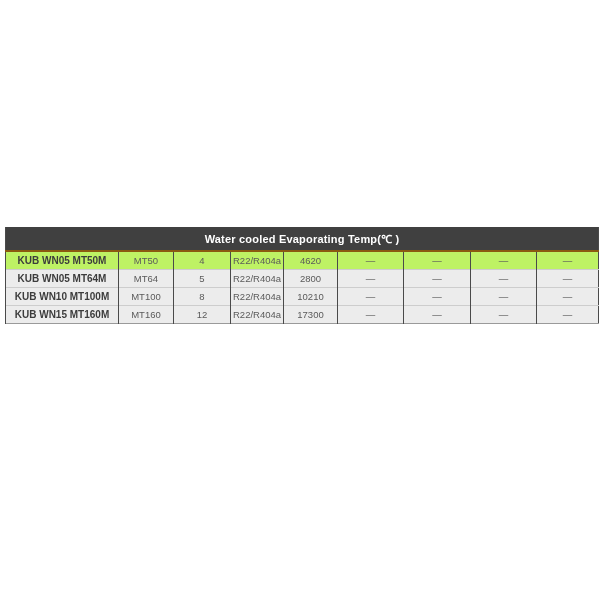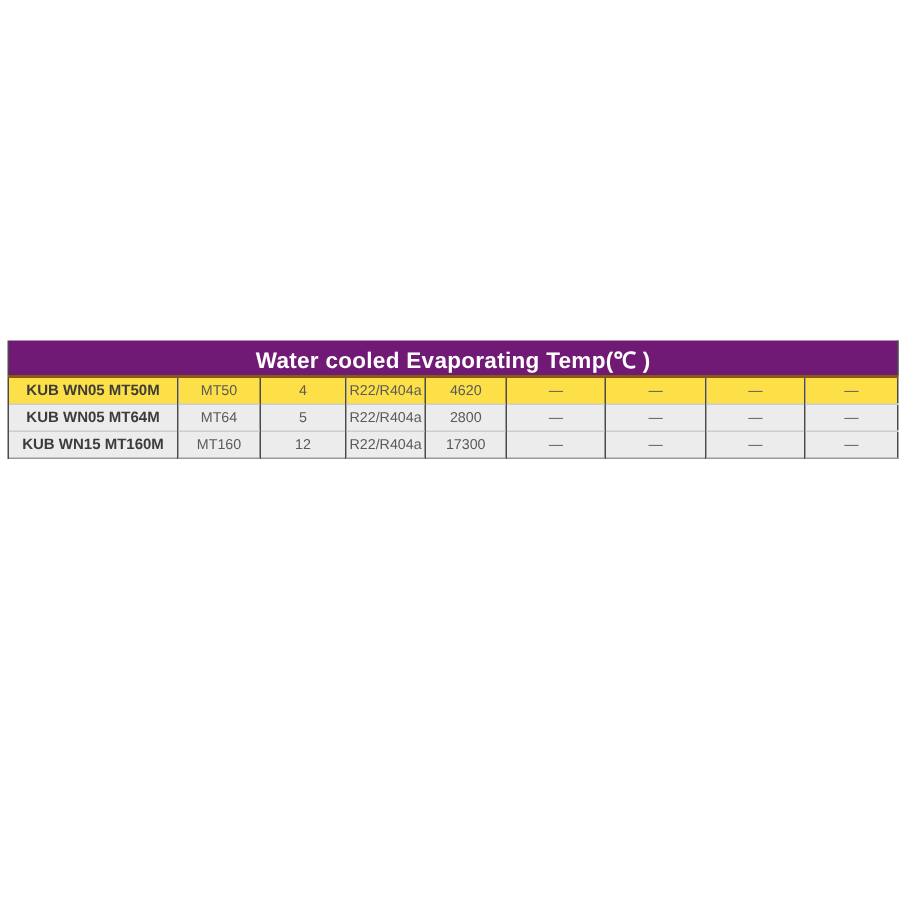--- a/index.html
+++ b/index.html
@@ -21,23 +21,23 @@
     top: 227px;
     width: 593px;
   }
   table.spec-table {
     width: 593px;
     border-collapse: collapse;
     table-layout: fixed;
     font-family: "Liberation Sans", sans-serif;
   }
   table.spec-table thead th.band {
-    background: #701a75;
+    background: #404040;
     color: #ffffff;
-    font-size: 15px;
+    font-size: 11px;
     font-weight: bold;
     height: 23px;
     padding: 0;
     border: none;
     border-bottom: 2px solid #8a5a10;
     letter-spacing: 0.2px;
   }
   table.spec-table tbody td {
     height: 17px;
     padding: 0 2px;
@@ -57,21 +57,21 @@
     font-size: 10px;
   }
   table.spec-table tbody tr:first-child td { border-top: none; }
   table.spec-table {
     border-left: 1px solid #4a4a4a;
     border-right: 1px solid #4a4a4a;
     border-bottom: 1px solid #9a9a9a;
   }
   table.spec-table tbody td:first-child { border-left: none; }
   table.spec-table tbody tr.alt { background: #ececec; }
-  table.spec-table tbody tr.norm { background: #fde047; }
+  table.spec-table tbody tr.norm { background: #bef264; }
   .dash { color: #8a8a8a; }
 </style>
 </head>
 <body>
 
 <div class="page">
   <div class="spec-table-wrap">
     <table class="spec-table">
       <colgroup>
         <col style="width:113px">
@@ -106,20 +106,31 @@
             <td>MT64</td>
             <td>5</td>
             <td>R22/R404a</td>
             <td>2800</td>
             <td class="dash">—</td>
             <td class="dash">—</td>
             <td class="dash">—</td>
             <td class="dash">—</td>
           </tr>
           <tr class="alt">
+            <td>KUB WN10 MT100M</td>
+            <td>MT100</td>
+            <td>8</td>
+            <td>R22/R404a</td>
+            <td>10210</td>
+            <td class="dash">—</td>
+            <td class="dash">—</td>
+            <td class="dash">—</td>
+            <td class="dash">—</td>
+          </tr>
+          <tr class="alt">
             <td>KUB WN15 MT160M</td>
             <td>MT160</td>
             <td>12</td>
             <td>R22/R404a</td>
             <td>17300</td>
             <td class="dash">—</td>
             <td class="dash">—</td>
             <td class="dash">—</td>
             <td class="dash">—</td>
           </tr>

